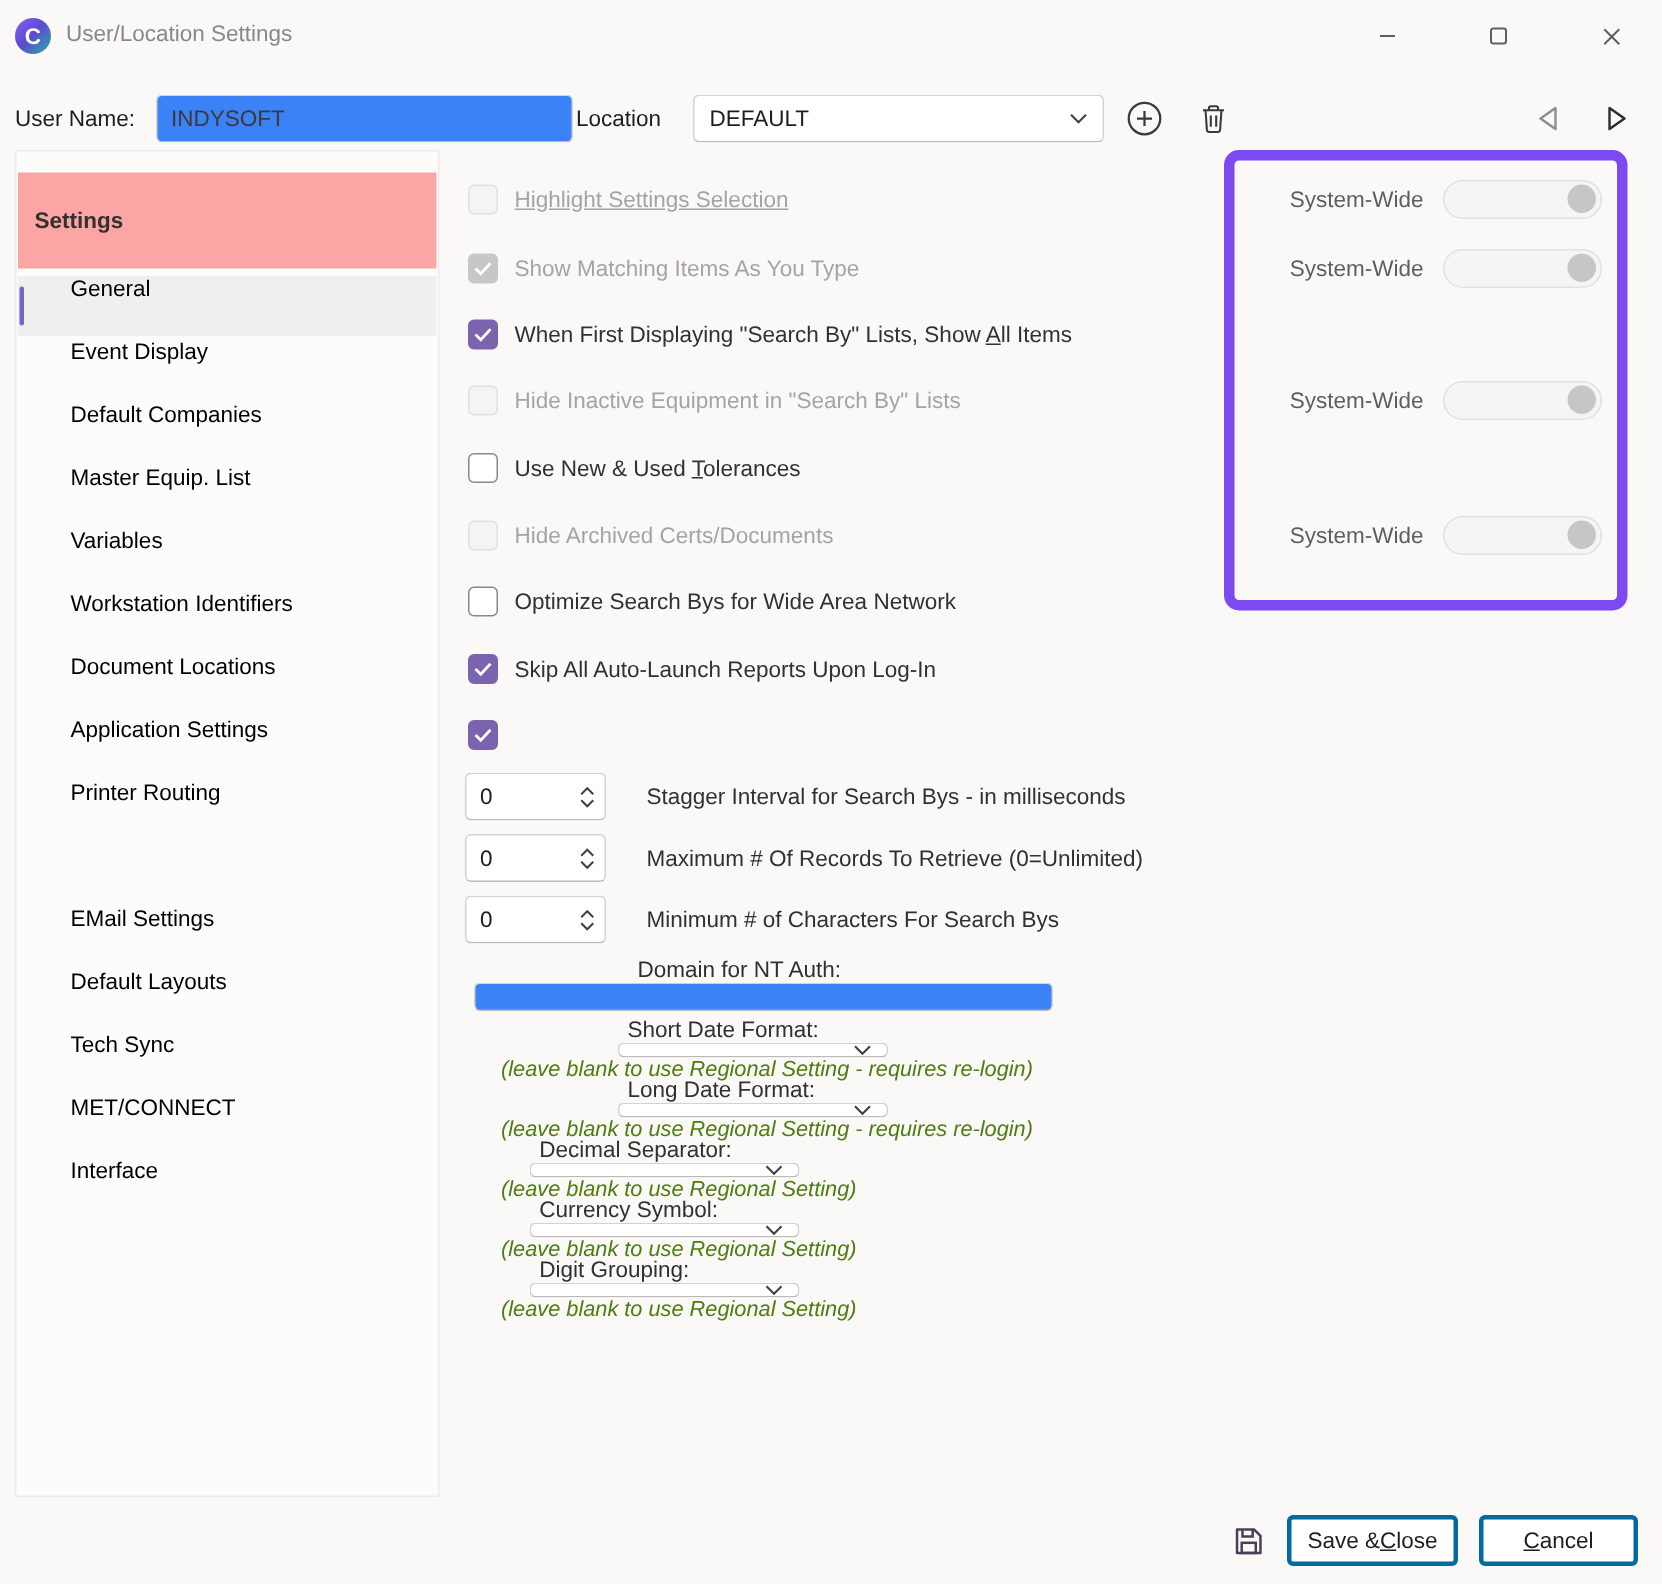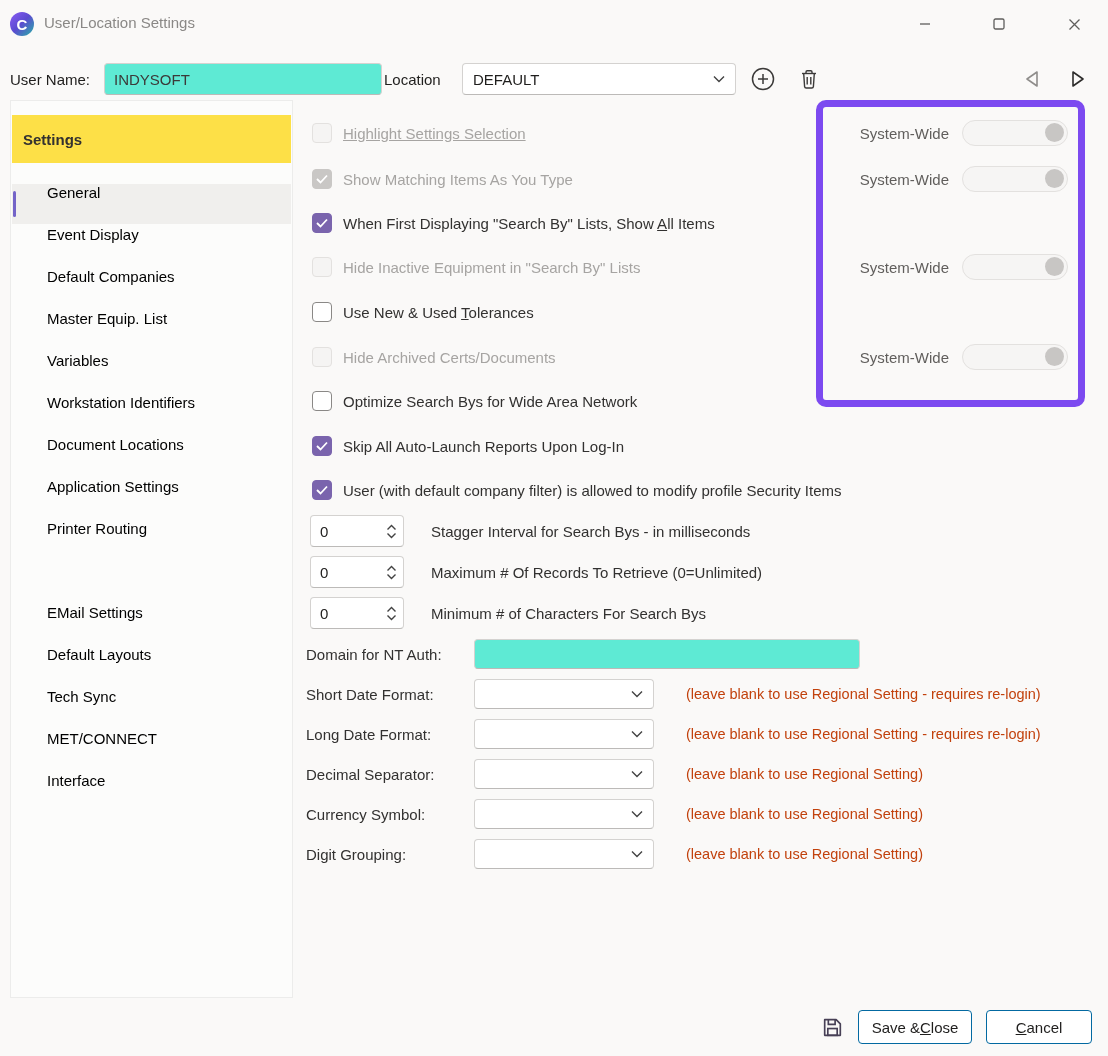--- a/index.html
+++ b/index.html
@@ -14,31 +14,31 @@
   
   .titlebar { position:absolute; left:0; top:0; width:1108px; height:48px; }
   .app-logo { position:absolute; left:10px; top:12px; width:24px; height:24px; border-radius:50%;
     background:linear-gradient(135deg,#8a5cf5 0%,#5b4bd0 48%,#27b2a6 100%);
     color:#fff; font-weight:bold; font-size:15px; display:flex; align-items:center; justify-content:center; }
   .win-title { position:absolute; left:44px; top:14px; color:#8a8886; font-size:15px; }
   .win-btn { position:absolute; top:8px; width:44px; height:32px; display:flex; align-items:center; justify-content:center; }
 
   
   .tb-label { position:absolute; top:71px; color:#1f1e1d; }
-  .text-input { position:absolute; background:#5eead4; border:1px solid #d4d2d0; border-bottom:1px solid #bcbab8;
+  .text-input { position:absolute; background:#3b82f6; border:1px solid #d4d2d0; border-bottom:1px solid #bcbab8;
     border-radius:4px; font-family:inherit; font-size:15px; color:#3b3a39; padding:0 9px; outline:none; }
   .dd { background:#fff; border:1px solid #d4d2d0; border-bottom:1px solid #bcbab8; border-radius:4px;
     display:flex; align-items:center; padding:0 10px; color:#1f1e1d; }
   .dd .dd-val { flex:1; white-space:nowrap; overflow:hidden; }
   .icon-btn { position:absolute; display:flex; align-items:center; justify-content:center; cursor:pointer; }
 
   
   .sidebar { position:absolute; left:10px; top:100px; width:283px; height:898px;
     background:#fcfcfb; border:1px solid #ececeb; }
-  .sb-header { position:absolute; left:1px; top:14px; width:279px; height:48px; background:#fde047;
+  .sb-header { position:absolute; left:1px; top:14px; width:279px; height:64px; background:#fca5a5;
     display:flex; align-items:center; padding-left:11px; font-weight:bold; }
   .sb-item { position:absolute; left:1px; width:279px; height:40px; display:flex; align-items:flex-start;
     padding-left:35px; color:#000000; cursor:pointer; }
   .sb-item.selected { background:#f0efed; }
   .sb-accent { position:absolute; left:1px; top:7px; width:3px; height:26px; background:#7464c8; border-radius:2px; }
 
   
   .opt { position:absolute; left:312px; height:24px; display:flex; align-items:center; gap:11px; }
   .checkbox { width:20px; height:20px; border-radius:4px; flex:0 0 auto;
     display:flex; align-items:center; justify-content:center; }
@@ -63,26 +63,26 @@
 
   
   .spin-row { position:absolute; left:310px; height:32px; display:flex; align-items:center; }
   .spinner { width:94px; height:32px; background:#fff; border:1px solid #d4d2d0; border-bottom:1px solid #bcbab8;
     border-radius:4px; display:flex; align-items:center; padding:0 6px 0 9px; }
   .spin-val { flex:1; color:#1f1e1d; }
   .spin-chevs { display:flex; flex-direction:column; gap:1px; align-items:center; }
   .spin-label { margin-left:27px; white-space:nowrap; }
 
   
-  .field-row { position:absolute; left:306px; height:32px; display:flex; align-items:center; }
+  .field-row { position:absolute; left:316px; height:32px; display:flex; align-items:center;flex-direction:column; }
   .field-label { width:168px; flex:0 0 auto; }
-  .hint { margin-left:32px; font-size:14.5px; color:#c2410c; white-space:nowrap; }
-
-  
-  .btn { position:absolute; top:1010px; height:34px; background:#fff; border:1px solid #0369a1; border-radius:4px;
+  .hint { margin-left:18px; font-style:italic; font-size:14.5px; color:#4d7c0f; white-space:nowrap; }
+
+  
+  .btn { position:absolute; top:1010px; height:34px; background:#fff; border:3px solid #0369a1; border-radius:4px;
     display:flex; align-items:center; justify-content:center; font-size:15px; color:#1f1e1d; cursor:pointer; }
 </style>
 </head>
 <body>
 
 <div class="titlebar">
   <div class="app-logo">C</div>
   <div class="win-title">User/Location Settings</div>
   <div class="win-btn" style="left:903px">
     <svg width="12" height="12">
@@ -226,21 +226,20 @@
       </svg>
   </span>
   <span class="opt-label"><span>Skip All Auto-Launch Reports Upon Log-In</span></span>
 </div>
 <div class="opt" style="top:478px">
   <span class="checkbox cb-on">
     <svg width="12" height="10" viewBox="0 0 12 10">
         <path d="M1 5 L4.5 8.5 L11 1.5" stroke="#fff" stroke-width="1.8" fill="none"></path>
       </svg>
   </span>
-  <span class="opt-label"><span>User (with default company filter) is allowed to modify profile Security Items</span></span>
 </div>
 
 <div class="sw" style="top:120px">
   <span class="sw-label">System-Wide</span>
   <span class="toggle">
       <span class="knob"></span>
     </span>
 </div>
 <div class="sw" style="top:166px">
   <span class="sw-label">System-Wide</span>

